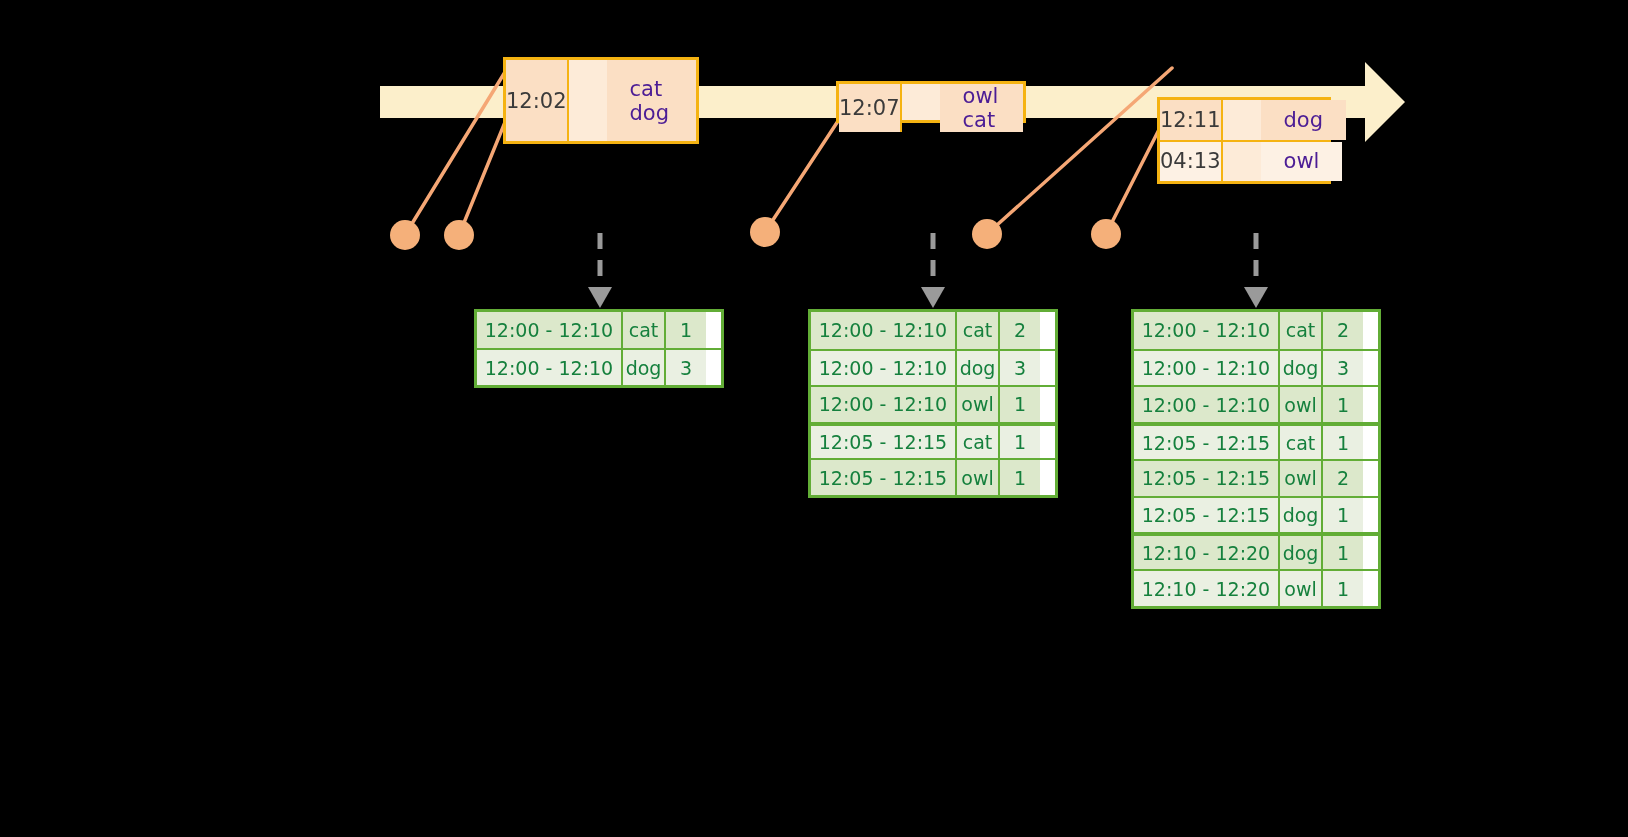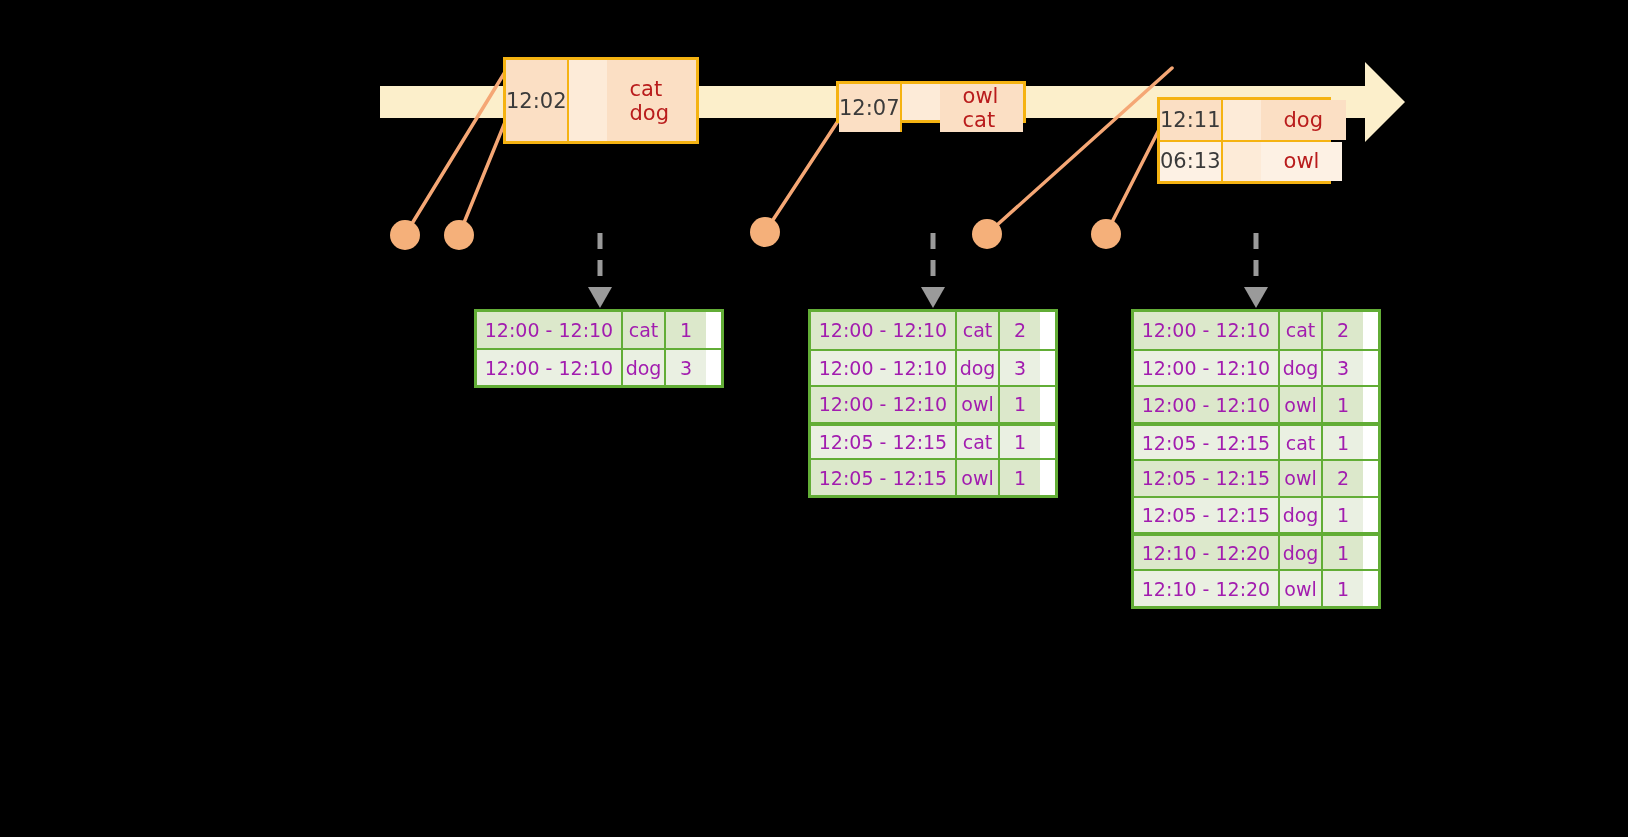--- a/index.html
+++ b/index.html
@@ -64,21 +64,21 @@
     color: #3a3a3a;
     border-right: 2px solid #F5B312;
     box-sizing: border-box;
   }
   .ev-words {
     flex: 1 1 auto;
     display: flex;
     align-items: center;
     justify-content: center;
     font-size: 21px;
-    color: #b91c1c;
+    color: #4c1d95;
     box-sizing: border-box;
     padding: 0 23px;
   }
 
   
   .result-table {
     position: absolute;
     border: 3px solid #62AD36;
     box-sizing: border-box;
     background: #FFFFFF;
@@ -93,21 +93,21 @@
   }
   .res-row.odd .cell { background: #DCE8CB; }
   .res-row.even .cell { background: #EAF0E2; }
   .res-row + .res-row { border-top: 2px solid #62AD36; }
   .res-row.groupsep { border-top: 4px solid #62AD36; }
   .cell {
     display: flex;
     align-items: center;
     justify-content: center;
     font-size: 19px;
-    color: #a21caf;
+    color: #15803d;
     box-sizing: border-box;
     border-right: 2px solid #62AD36;
   }
   .cell:last-child { border-right: none; }
   .c-window { width: 146px; }
   .c-word   { width: 43px; }
   .c-count  { width: 40px; }
 </style>
 </head>
 <body>
@@ -166,21 +166,21 @@
       <div class="ev-words">owl cat</div>
     </div>
   </div>
 
   <div class="event-box" style="left:1157px; top:57px; width:174px; height:87px;margin-top:40px;">
     <div class="event-row shade">
       <div class="ev-time">12:11</div>
       <div class="ev-words">dog</div>
     </div>
     <div class="event-row plain">
-      <div class="ev-time">06:13</div>
+      <div class="ev-time">04:13</div>
       <div class="ev-words">owl</div>
     </div>
   </div>
 
   <div class="result-table" style="left:474px; top:309px; width:250px; height:79px;">
     <div class="res-row odd">
       <div class="cell c-window">12:00 - 12:10</div>
       <div class="cell c-word">cat</div>
       <div class="cell c-count">1</div>
     </div>

